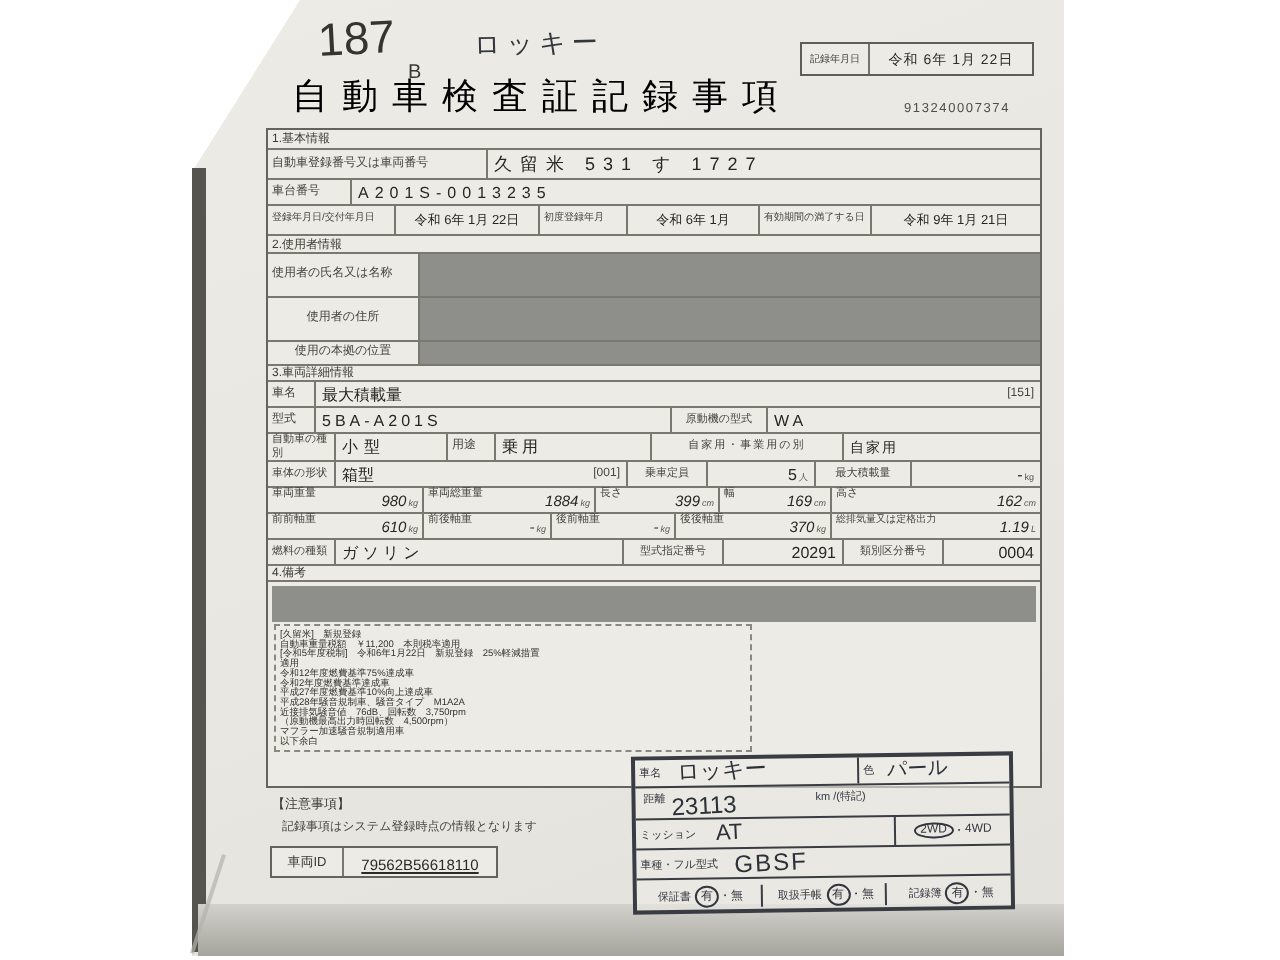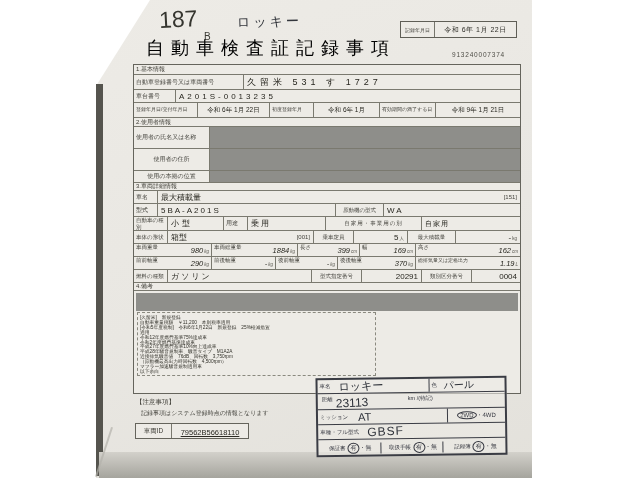--- a/index.html
+++ b/index.html
@@ -213,21 +213,21 @@
           <span>162</span>
           <span class="unit">cm</span>
         </span>
     </div>
   </div>
 
   <div class="row" style="height:13px;">
     <div class="pair brd" style="width:78px;">
       <span class="pl">前前軸重</span>
       <span class="pv">
-          <span>290</span>
+          <span>610</span>
           <span class="unit">kg</span>
         </span>
     </div>
     <div class="pair brd" style="width:64px;">
       <span class="pl">前後軸重</span>
       <span class="pv">
           <span>-</span>
           <span class="unit">kg</span>
         </span>
     </div>

